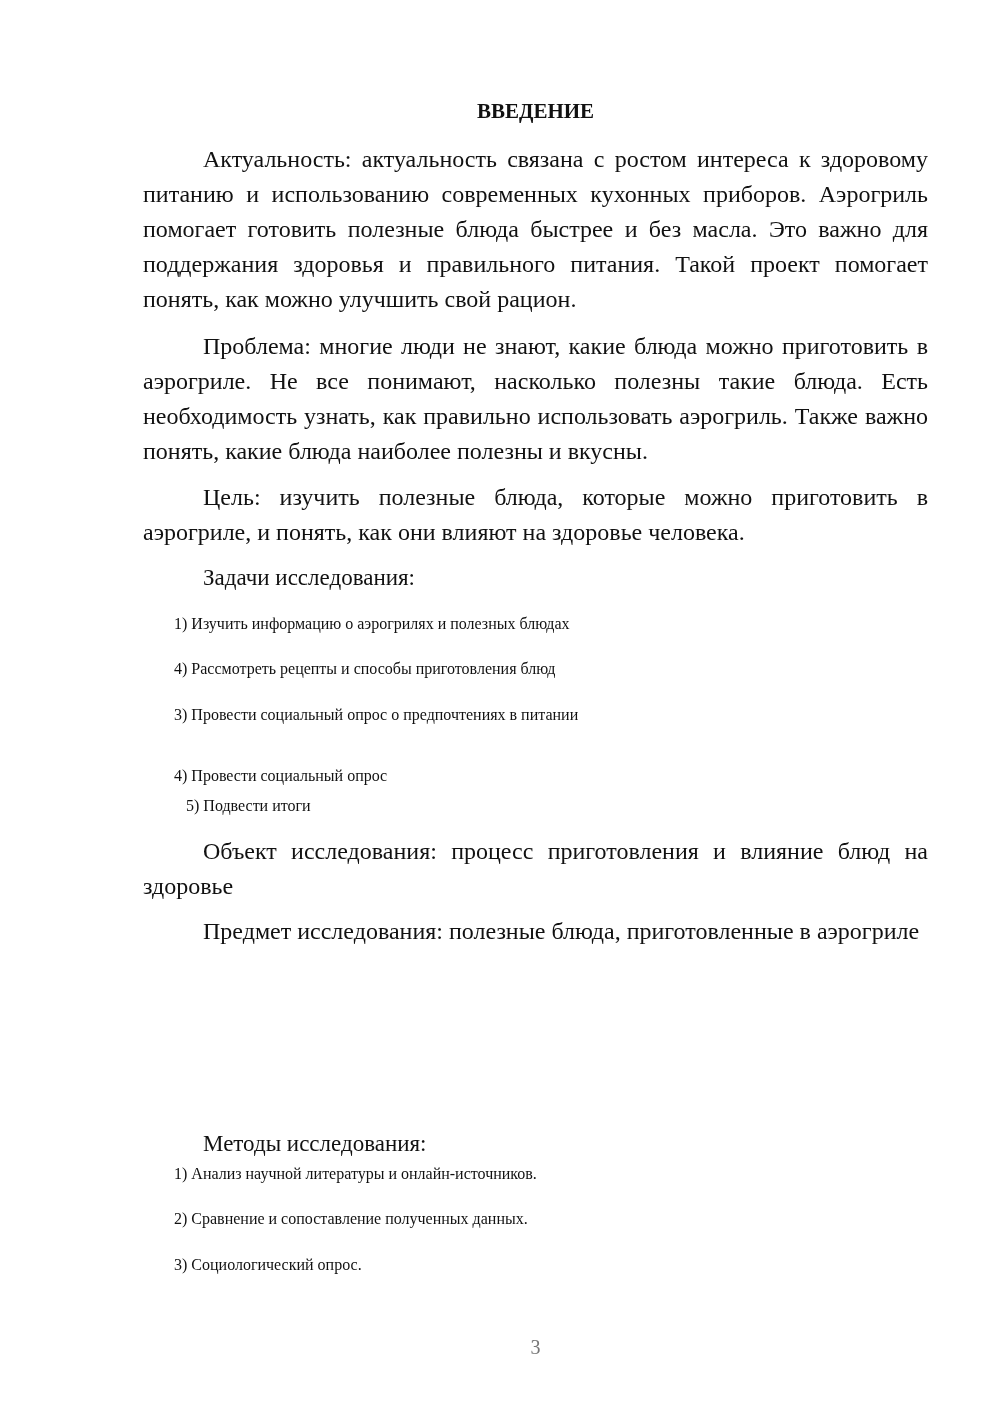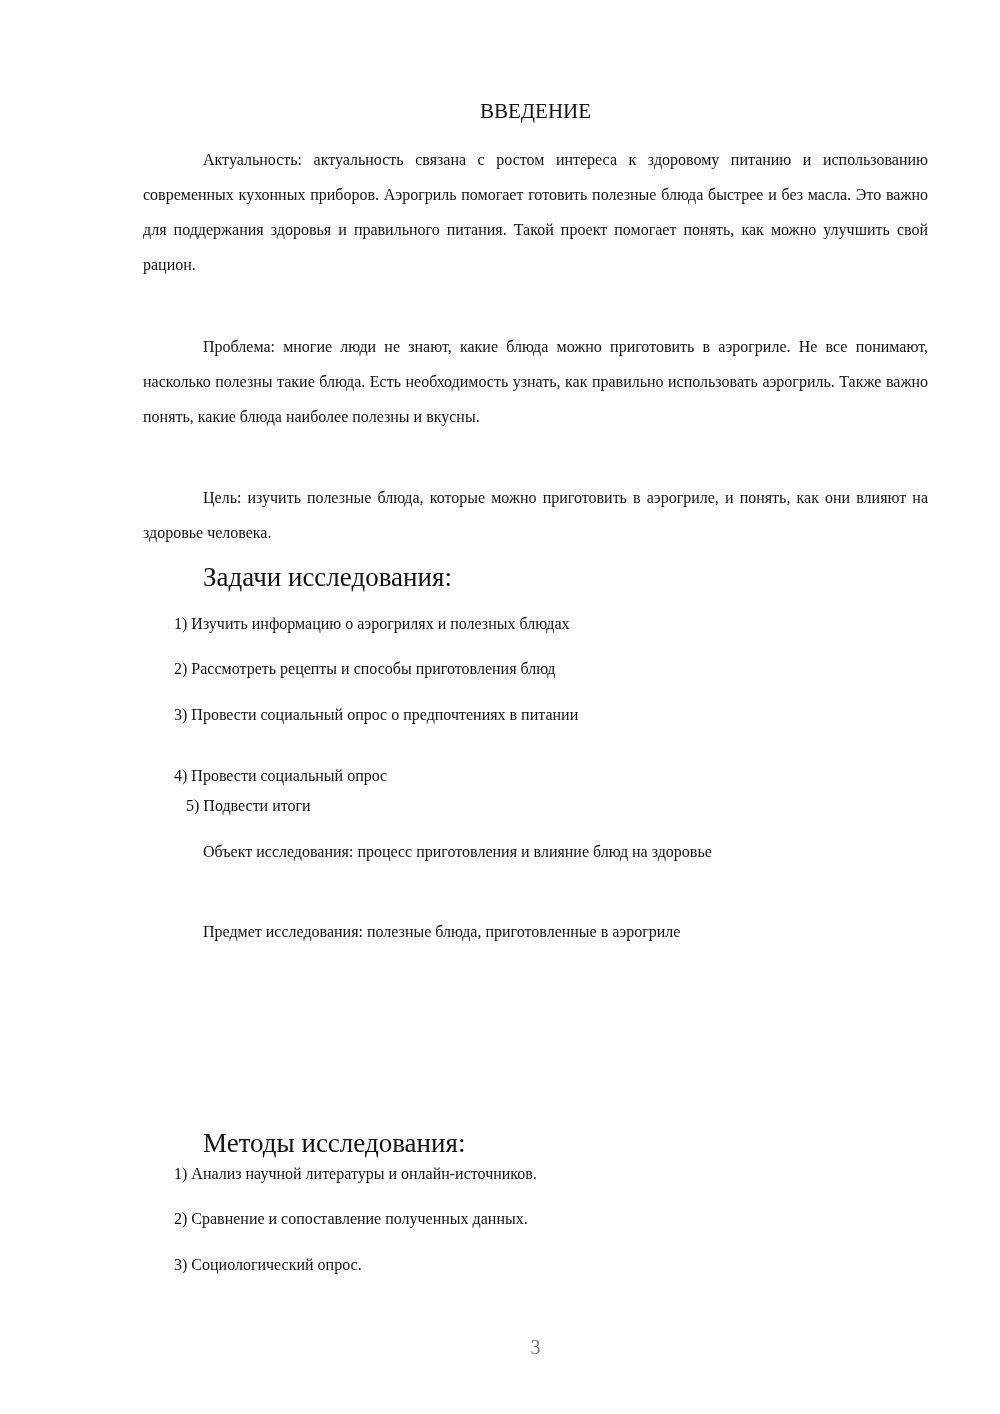--- a/index.html
+++ b/index.html
@@ -21,46 +21,46 @@
       top: 0;
       width: 785px;
       height: 1414px;
     }
     .title {
       position: absolute;
       left: 0;
       top: 98px;
       width: 785px;
       text-align: center;
-      font-weight: normal;
+      font-weight: bold;
       font-size: 21px;
       line-height: 26px;
     }
     .para {
       position: absolute;
       left: 0;
       width: 785px;
-      font-size: 16px;
+      font-size: 24px;
       line-height: 35px;
       text-align: justify;
       text-indent: 60px;
       margin: 0;
     }
     .list-item {
       position: absolute;
       left: 31px;
       width: 760px;
       font-size: 16px;
       line-height: 35px;
       white-space: nowrap;
     }
     .label-line {
       position: absolute;
       left: 60px;
-      font-size: 27px;
+      font-size: 23px;
       line-height: 35px;
       white-space: nowrap;
     }
     .page-number {
       position: absolute;
       left: 0;
       top: 1334px;
       width: 785px;
       text-align: center;
       font-size: 20px;
@@ -78,21 +78,21 @@
 
   <p class="para" style="top:142px;">Актуальность: актуальность связана с ростом интереса к здоровому питанию и использованию современных кухонных приборов. Аэрогриль помогает готовить полезные блюда быстрее и без масла. Это важно для поддержания здоровья и правильного питания. Такой проект помогает понять, как можно улучшить свой рацион.</p>
 
   <p class="para" style="top:329px;">Проблема: многие люди не знают, какие блюда можно приготовить в аэрогриле. Не все понимают, насколько полезны такие блюда. Есть необходимость узнать, как правильно использовать аэрогриль. Также важно понять, какие блюда наиболее полезны и вкусны.</p>
 
   <p class="para" style="top:480px;">Цель: изучить полезные блюда, которые можно приготовить в аэрогриле, и понять, как они влияют на здоровье человека.</p>
 
   <div class="label-line" style="top:560px;">Задачи исследования:</div>
 
   <div class="list-item" style="top:606px;">1) Изучить информацию о аэрогрилях и полезных блюдах</div>
-  <div class="list-item" style="top:651px;">2) Рассмотреть рецепты и способы приготовления блюд</div>
+  <div class="list-item" style="top:651px;">4) Рассмотреть рецепты и способы приготовления блюд</div>
   <div class="list-item" style="top:697px;">3) Провести социальный опрос о предпочтениях в питании</div>
   <div class="list-item" style="top:742px;margin-top:16px;">4) Провести социальный опрос</div>
   <div class="list-item" style="top:788px;margin-left:12px;">5) Подвести итоги</div>
 
   <p class="para" style="top:914px;">Предмет исследования: полезные блюда, приготовленные в аэрогриле</p>
 
   <p class="para" style="top:834px;">Объект исследования: процесс приготовления и влияние блюд на здоровье</p>
 
 
   <div class="label-line" style="top:1110px;margin-top:16px;">Методы исследования:</div>

